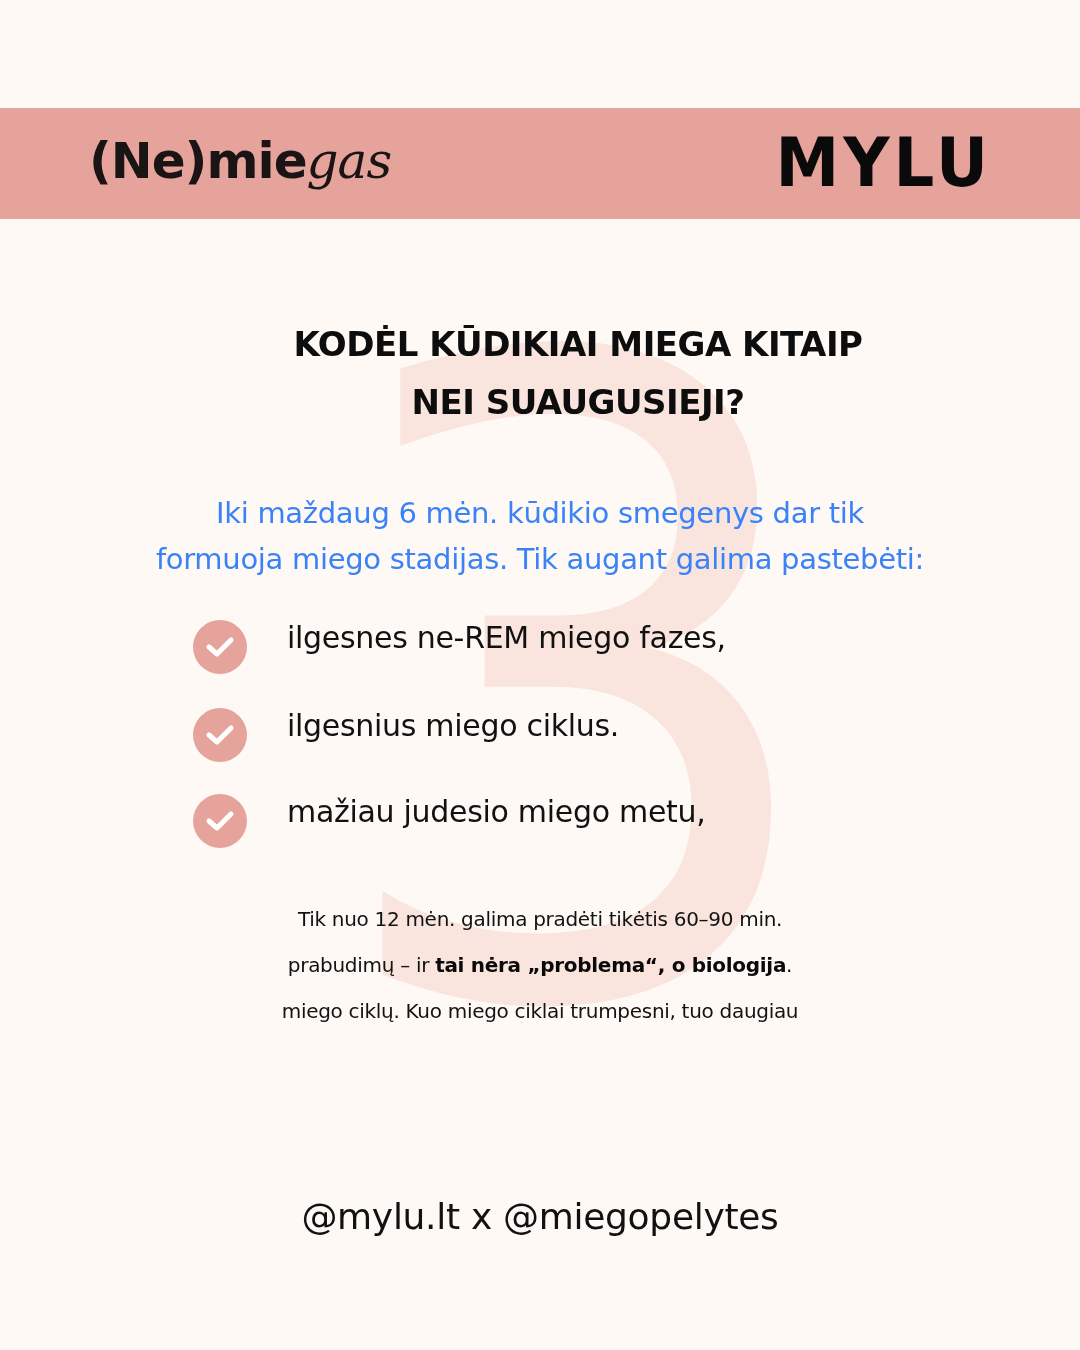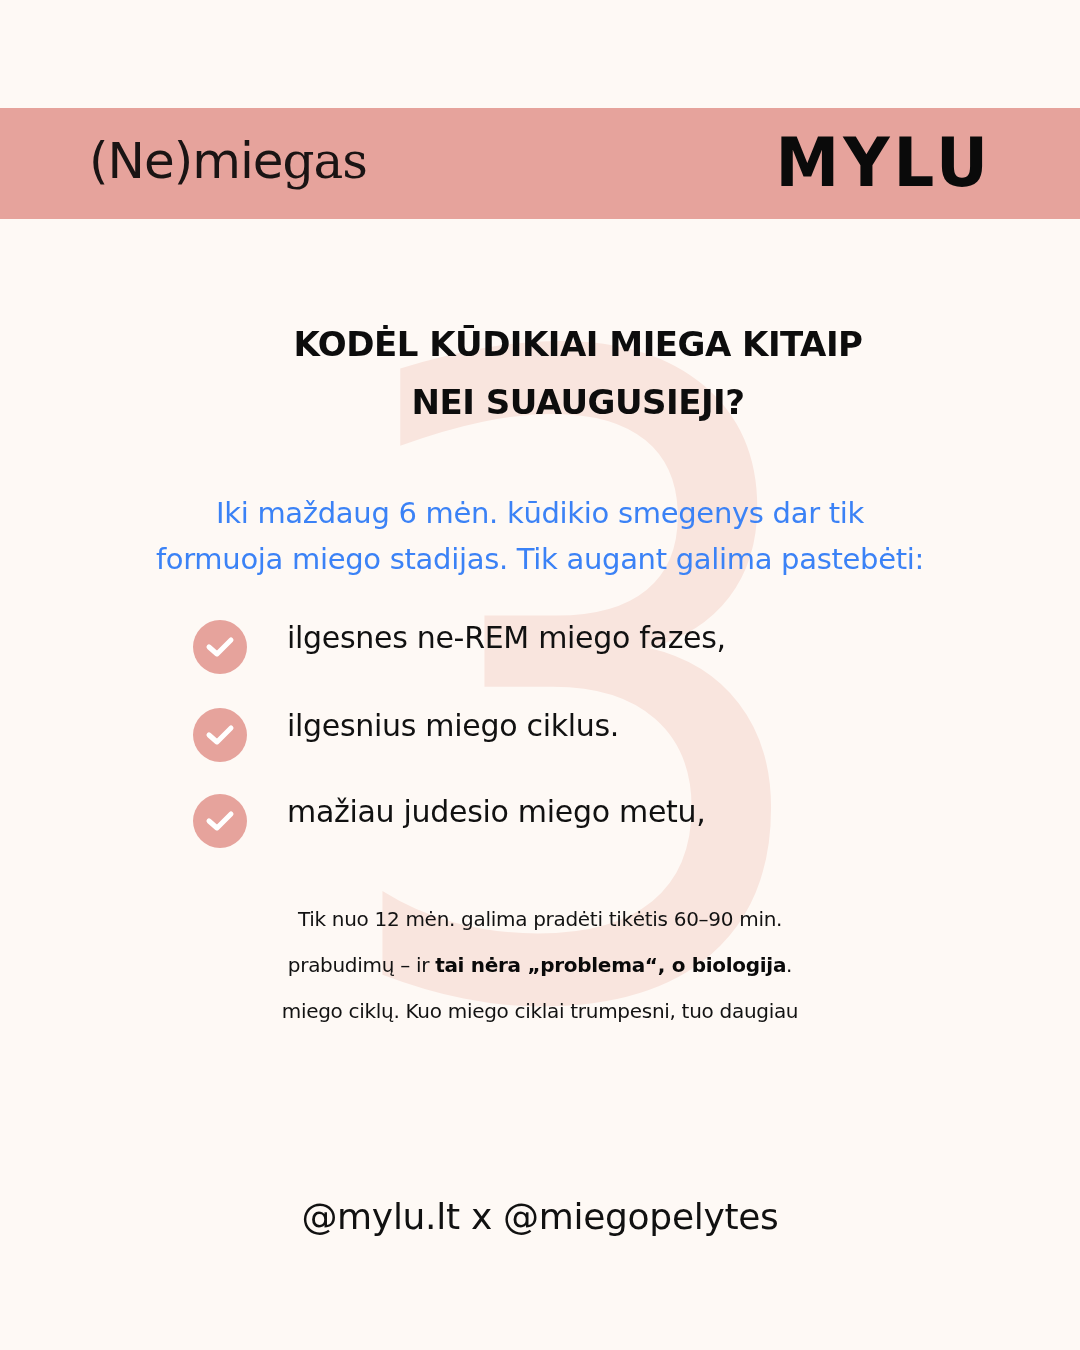--- a/index.html
+++ b/index.html
@@ -36,23 +36,24 @@
     .brand-left {
       position: absolute;
       left: 89px; top: 22px;
       font-family: "DejaVu Sans", sans-serif;
       font-size: 50px;
       font-weight: 300;
       letter-spacing: -1px;
       color: #1a1414;
       line-height: 62px;
     }
-    .brand-left .plain { font-weight: normal; }
+    .brand-left .plain { font-weight: bold; }
     .brand-left .italic {
       font-family: "DejaVu Serif", "Liberation Serif", serif;
+      font-style: italic;
       font-size: 50px;
     }
     .brand-right {
       position: absolute;
       right: 88px; top: 23px;
       font-family: "DejaVu Sans", sans-serif;
       font-weight: bold;
       font-size: 64px;
       letter-spacing: 4px;
       color: #0a0a0a;

